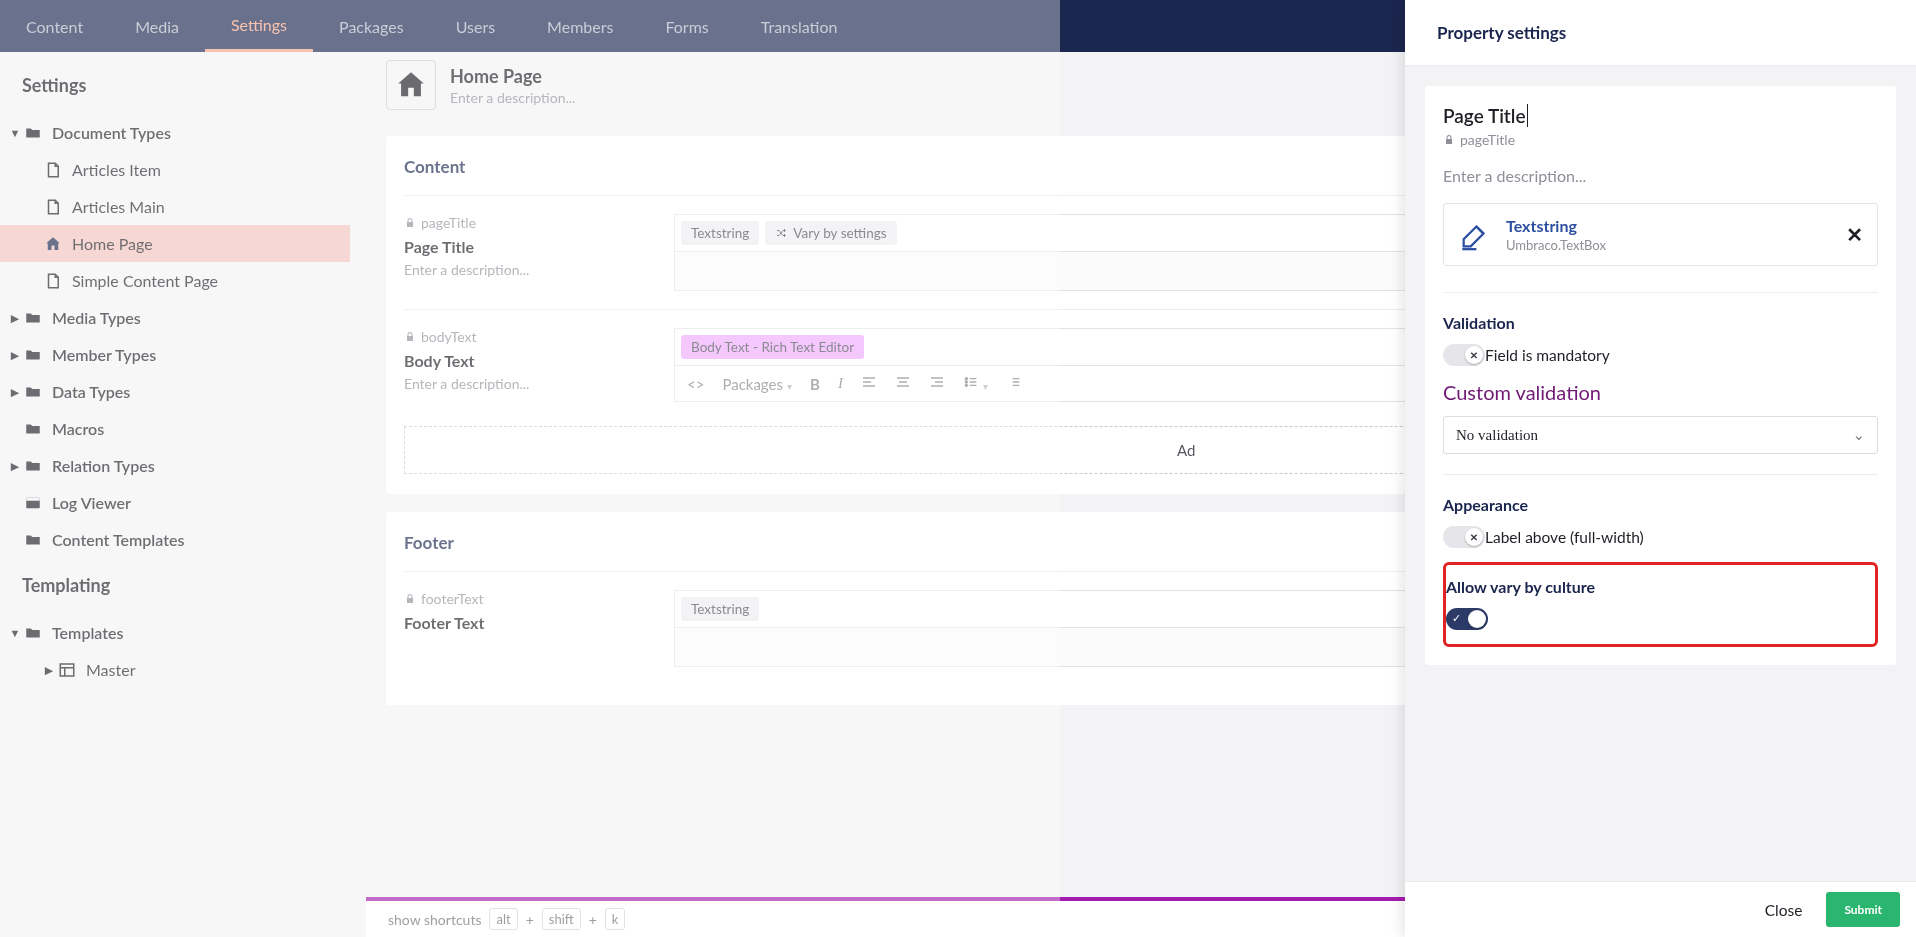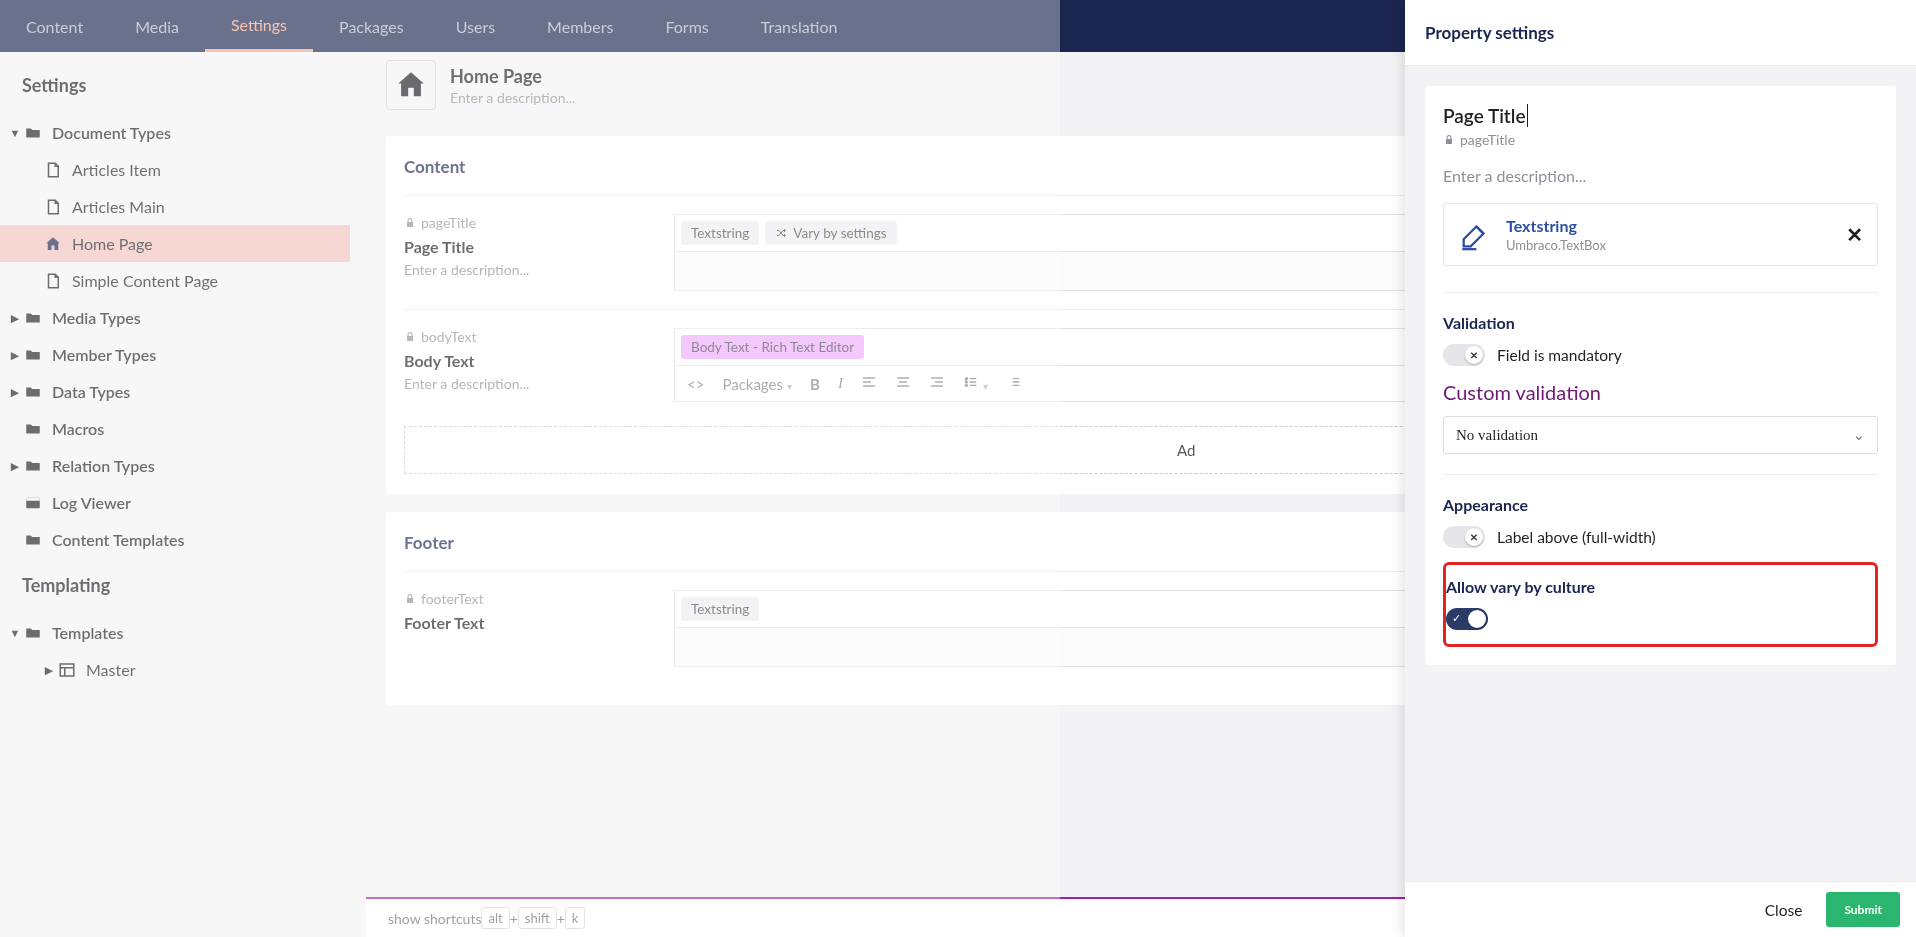--- a/index.html
+++ b/index.html
@@ -217,24 +217,25 @@
   }
 
   
   .bottom-bar {
     position: absolute;
     left: 366px;
     right: 0;
     bottom: 0;
     height: 40px;
     background: #fff;
-    border-top: 2px solid #a21caf;
+    border-top: 4px solid #a21caf;
     display: flex;
     align-items: center;
     padding: 0 22px;
+    gap: 8px;
     color: #6b6b74;
     font-size: 14px;
   }
   .key {
     border: 1px solid #d5d5db;
     border-radius: 3px;
     padding: 2px 6px;
     font-size: 13px;
     color: #6b6b74;
     background: #fff;
@@ -259,21 +260,21 @@
     background: #f3f3f5;
     box-shadow: -2px 0 14px rgba(0,0,0,0.12);
     display: flex;
     flex-direction: column;
   }
   .panel-header {
     background: #fff;
     height: 66px;
     display: flex;
     align-items: center;
-    padding: 0 20px;
+    padding: 0 32px;
     font-weight: 700;
     font-size: 17px;
     border-bottom:1px solid #ececef;
     text-align:right;
   }
   .panel-body {
     flex: 1;
     overflow-y: auto;
     padding: 20px;
   }
@@ -315,21 +316,21 @@
   .editor-box .editor-texts { flex: 1; }
   .editor-box .editor-title { color: #2d4fa1; font-weight: 700; font-size: 16px; }
   .editor-box .editor-sub { color: #8f8f99; font-size: 13px; margin-top:2px;}
   .editor-box .remove { font-size:20px; font-weight:700; color:#1f1f26; cursor:pointer; }
 
   .panel-section { border-top: 1px solid #ededf0; padding-top: 20px; margin-top: 4px; }
   .panel-section-title { font-weight: 700; font-size: 16px; margin-bottom: 12px; }
   .toggle-row {
     display: flex;
     align-items: center;
-    gap: 12px;
+    gap: 0;
     font-size: 15.5px;
     color: #1f1f26;
     margin-bottom: 14px;
   }
   .toggle {
     width: 42px; height: 22px;
     background: #e6e6ea;
     border-radius: 11px;
     position: relative;
     cursor: pointer;

